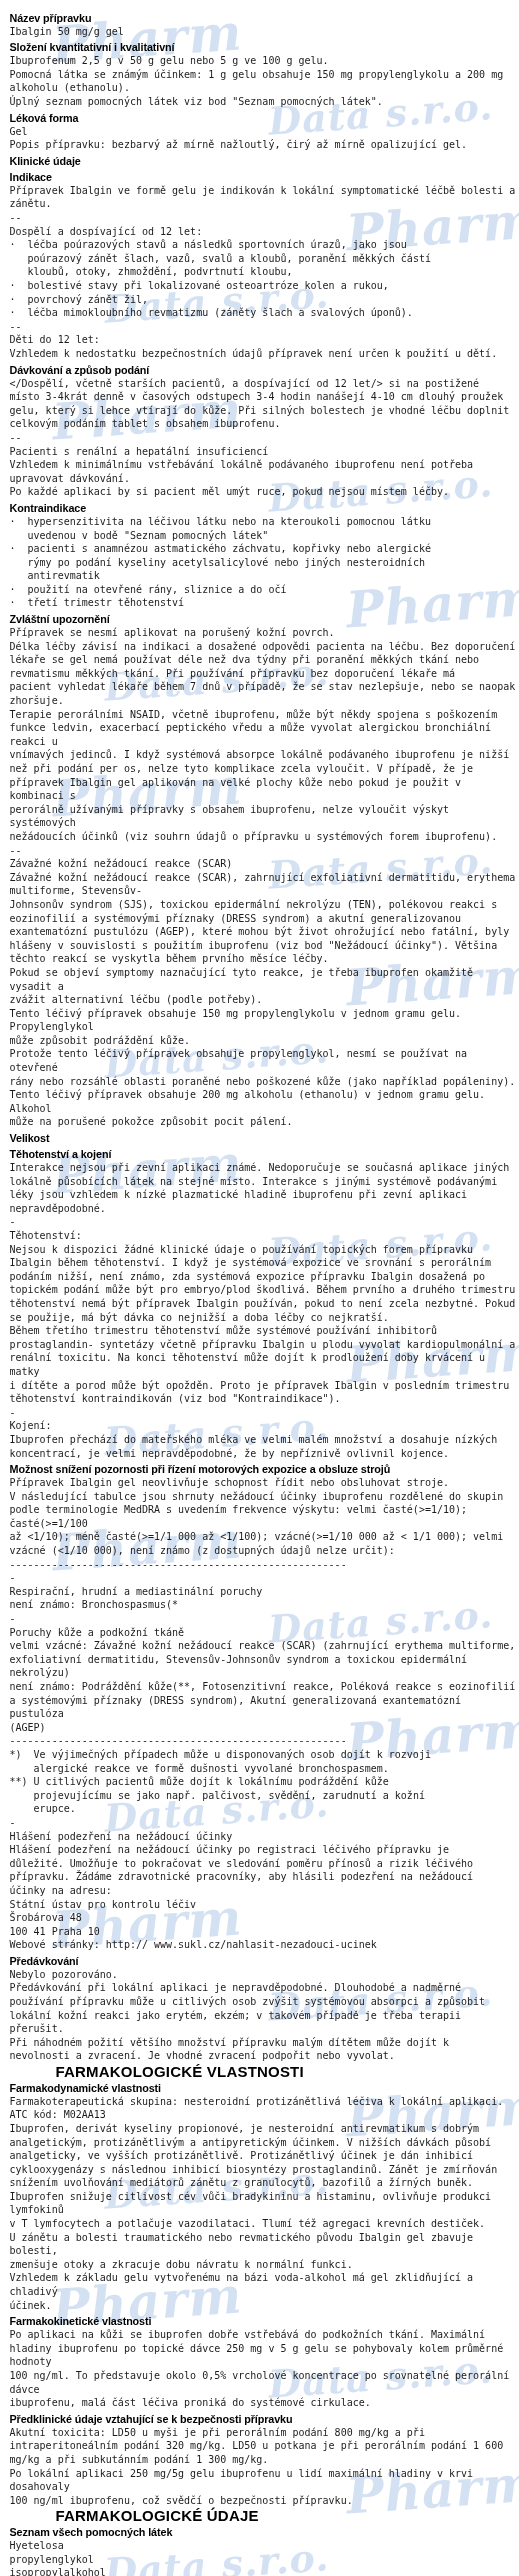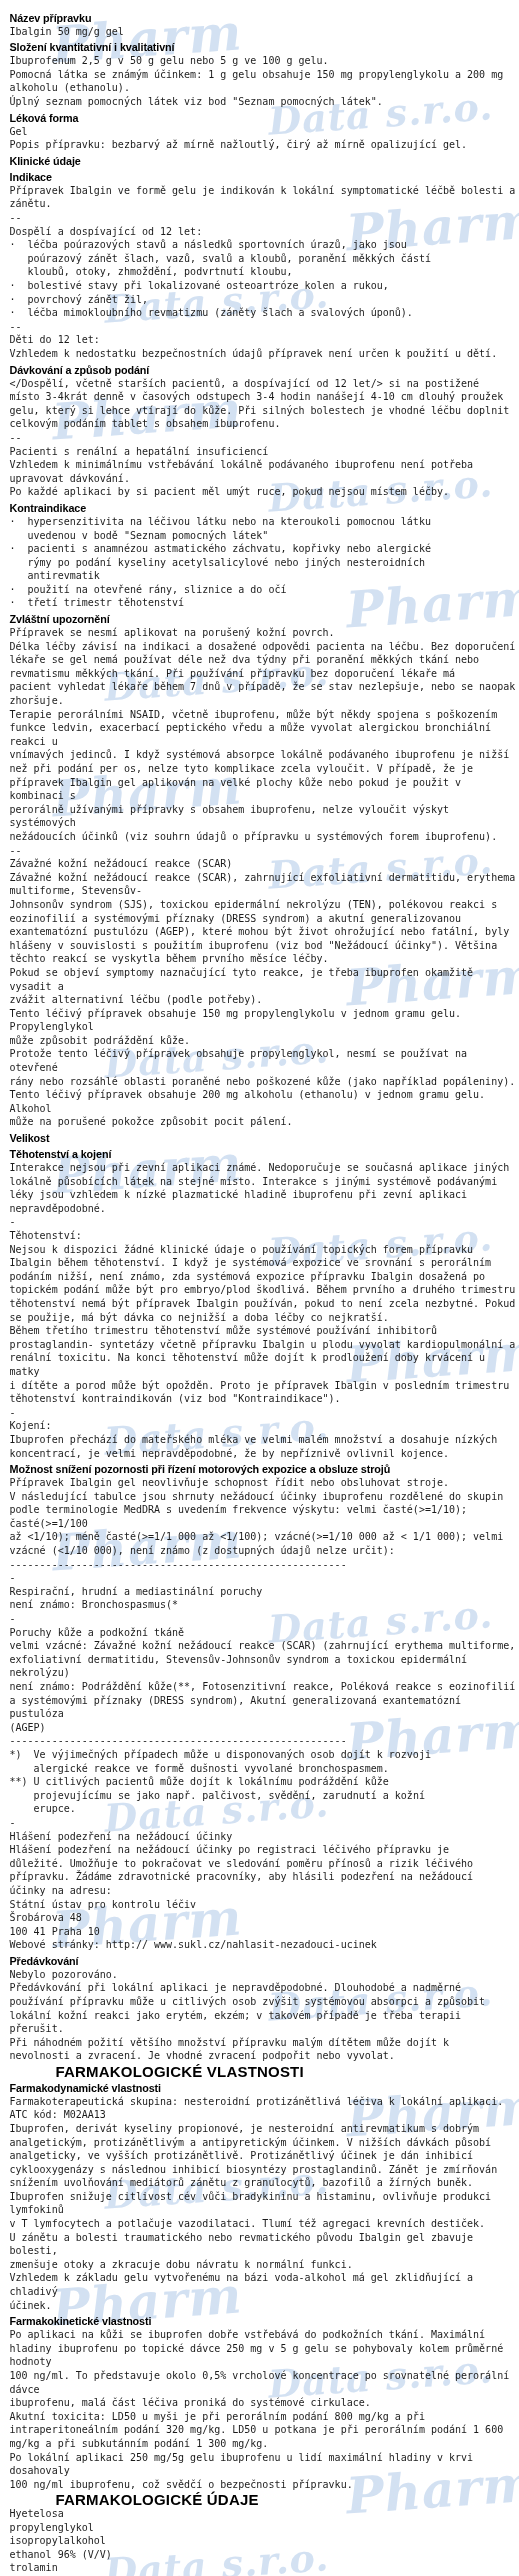--- a/index.html
+++ b/index.html
@@ -259,26 +259,28 @@
 v T lymfocytech a potlačuje vazodilataci. Tlumí též agregaci krevních destiček.
 U zánětu a bolesti traumatického nebo revmatického původu Ibalgin gel zbavuje bolesti,
 zmenšuje otoky a zkracuje dobu návratu k normální funkci.
 Vzhledem k základu gelu vytvořenému na bázi voda-alkohol má gel zklidňující a chladivý
 účinek.</div>
       <div class="block h2">Farmakokinetické vlastnosti</div>
       <div class="block body">Po aplikaci na kůži se ibuprofen dobře vstřebává do podkožních tkání. Maximální
 hladiny ibuprofenu po topické dávce 250 mg v 5 g gelu se pohybovaly kolem průměrné hodnoty
 100 ng/ml. To představuje okolo 0,5% vrcholové koncentrace po srovnatelné perorální dávce
 ibuprofenu, malá část léčiva proniká do systémové cirkulace.</div>
+      <div class="block h2">Předklinické údaje vztahující se k bezpečnosti přípravku</div>
       <div class="block body">Akutní toxicita: LD50 u myši je při perorálním podání 800 mg/kg a při
 intraperitoneálním podání 320 mg/kg. LD50 u potkana je při perorálním podání 1 600
 mg/kg a při subkutánním podání 1 300 mg/kg.
 Po lokální aplikaci 250 mg/5g gelu ibuprofenu u lidí maximální hladiny v krvi dosahovaly
 100 ng/ml ibuprofenu, což svědčí o bezpečnosti přípravku.</div>
       <div class="block h1">FARMAKOLOGICKÉ ÚDAJE</div>
+      <div class="block h2">Seznam všech pomocných látek</div>
       <div class="block body">Hyetelosa
 propylenglykol
 isopropylalkohol
 ethanol 96% (V/V)
 trolamin
 čištěná voda</div>
       <div class="block h2">Inkompatibility</div>
       <div class="block body">Neuplatňuje se.</div>
       <div class="block h2">Skladování</div>
       <div class="block body">Uchovávejte při teplotě do 25 stupňů Celsia.</div>

